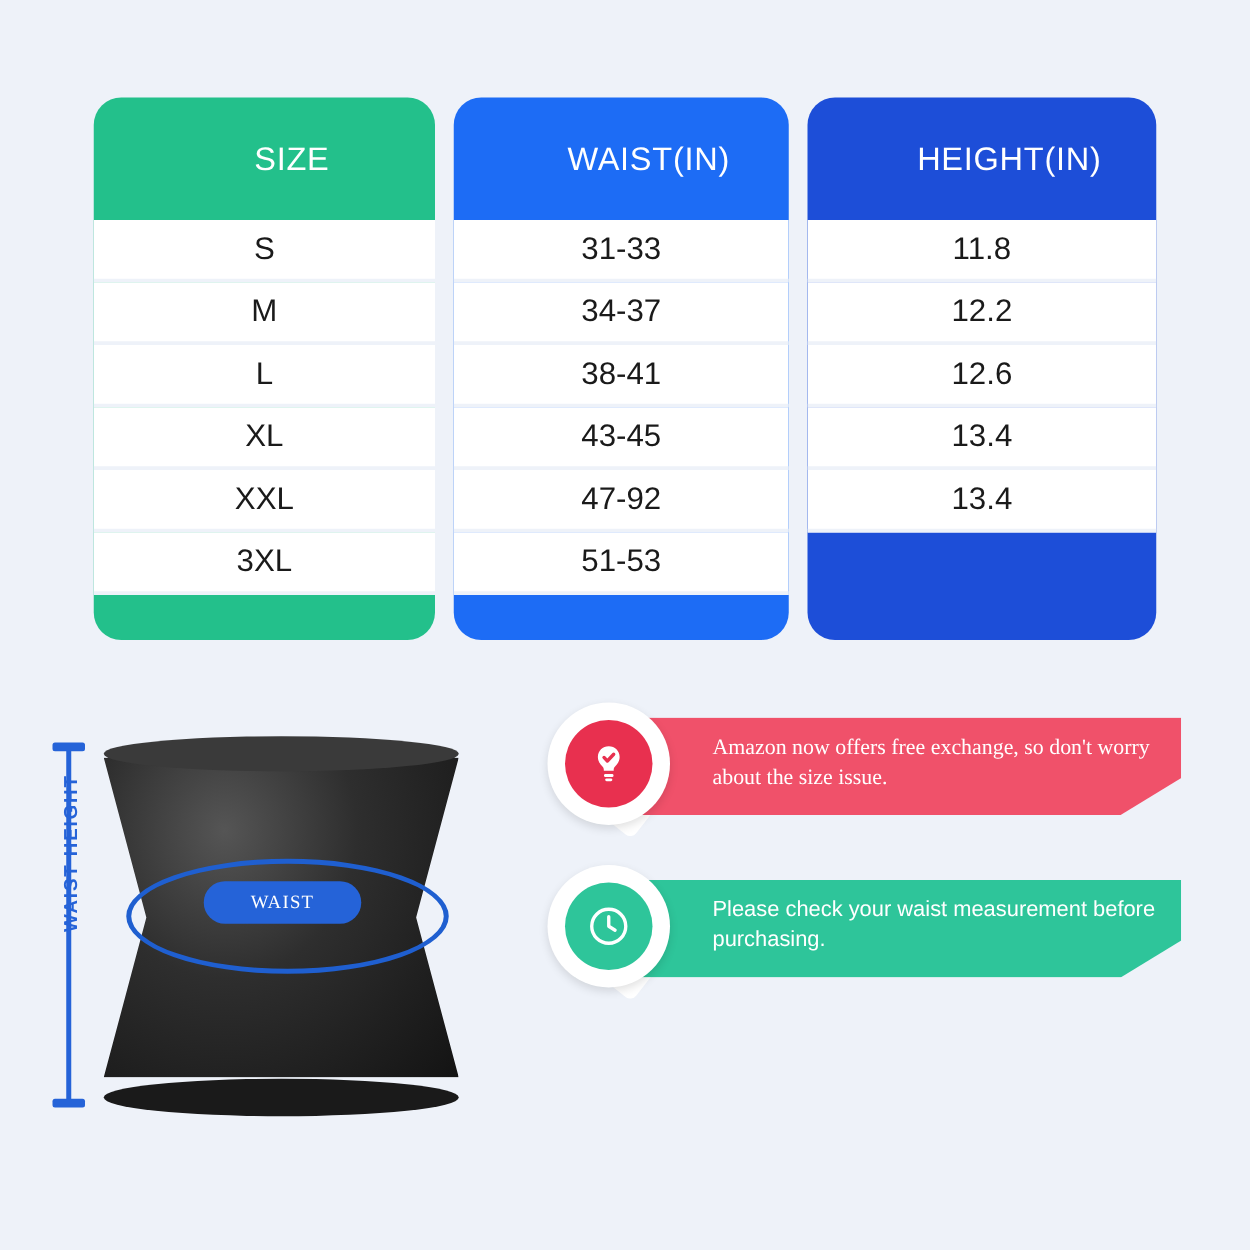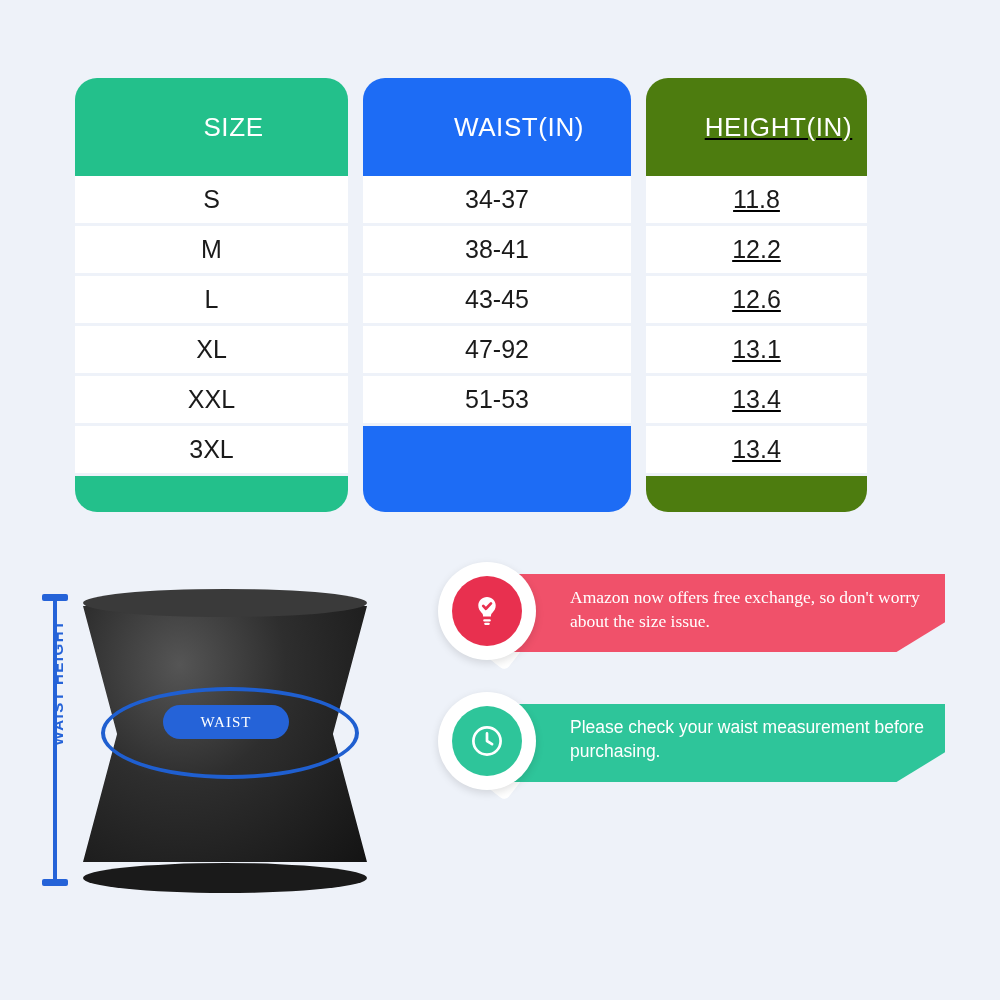--- a/index.html
+++ b/index.html
@@ -25,21 +25,21 @@
     gap: 15px;
   }
   .col {
     flex: 0 0 auto;
     border-radius: 22px;
     overflow: hidden;
     position: relative;
   }
   .col.size   { width: 273px; background: #23c08b; }
   .col.waist  { width: 268px; background: #1d6cf5; }
-  .col.height { width: 221px; background: #4d7c0f; text-decoration: underline; }
+  .col.height { width: 279px; background: #1d4ed8; }
 
   .col-header {
     height: 98px;
     display: flex;
     align-items: center;
     justify-content: center;
     color: #ffffff;
     font-size: 26px;
     letter-spacing: 0.6px;
     font-weight: 400;
@@ -254,34 +254,34 @@
     <div class="cell">M</div>
     <div class="cell">L</div>
     <div class="cell">XL</div>
     <div class="cell">XXL</div>
     <div class="cell">3XL</div>
     <div class="col-footer"></div>
   </div>
 
   <div class="col waist">
     <div class="col-header">WAIST(IN)</div>
+    <div class="cell">31-33</div>
     <div class="cell">34-37</div>
     <div class="cell">38-41</div>
     <div class="cell">43-45</div>
     <div class="cell">47-92</div>
     <div class="cell">51-53</div>
     <div class="col-footer"></div>
   </div>
 
   <div class="col height">
     <div class="col-header">HEIGHT(IN)</div>
     <div class="cell">11.8</div>
     <div class="cell">12.2</div>
     <div class="cell">12.6</div>
-    <div class="cell">13.1</div>
     <div class="cell">13.4</div>
     <div class="cell">13.4</div>
     <div class="col-footer"></div>
   </div>
 
 </div>
 
 <div class="product-area">
 
   <div class="height-gauge">

